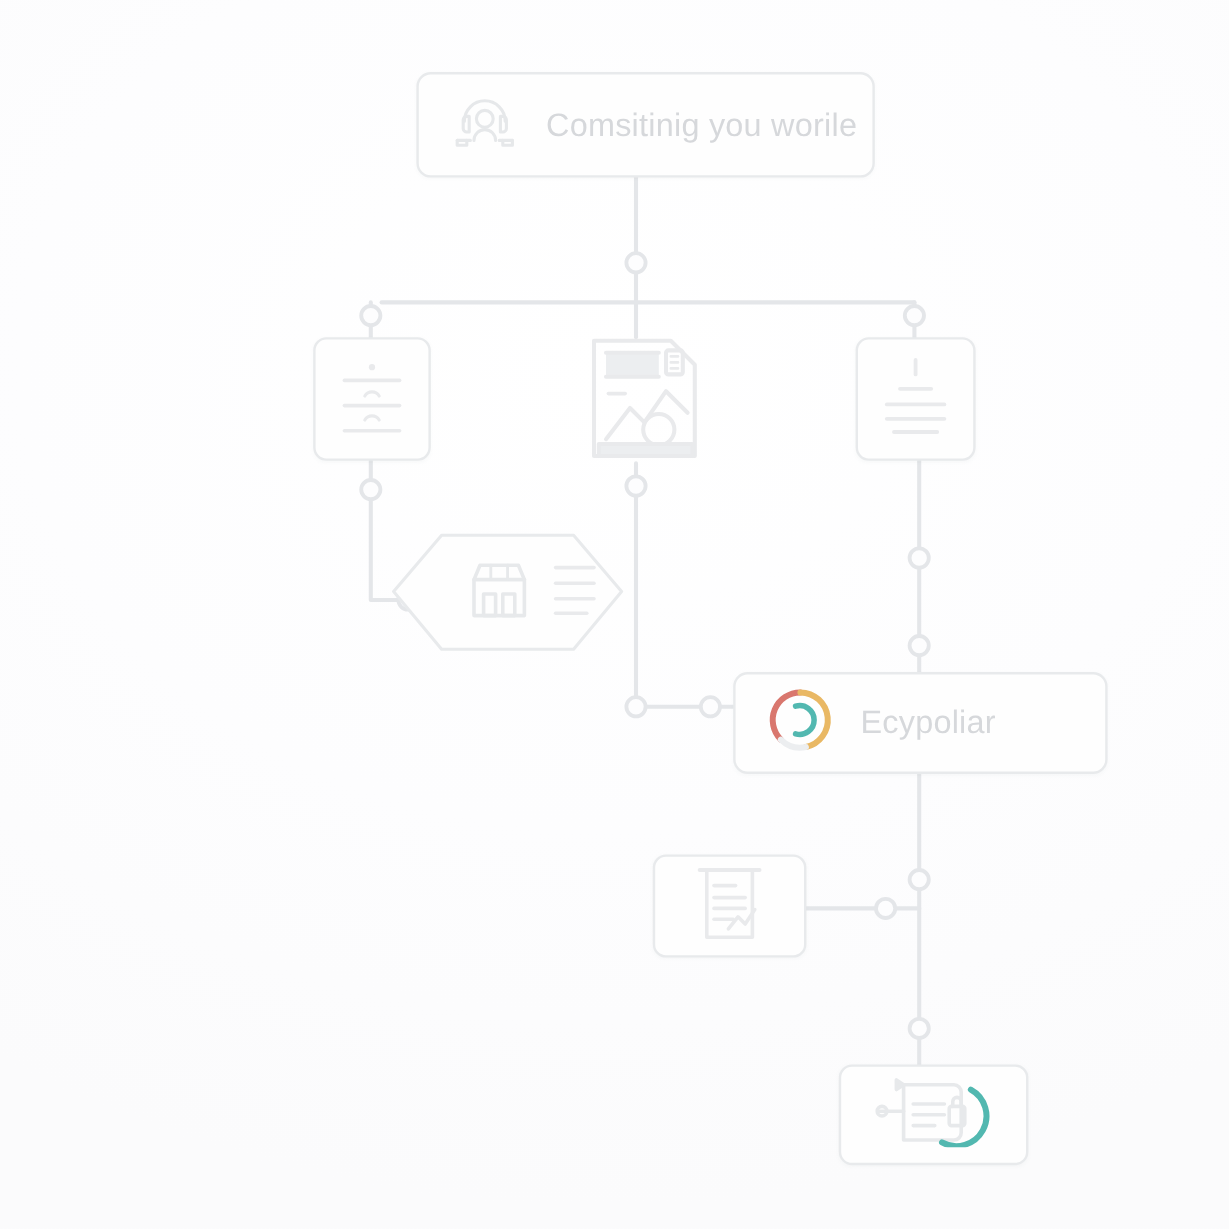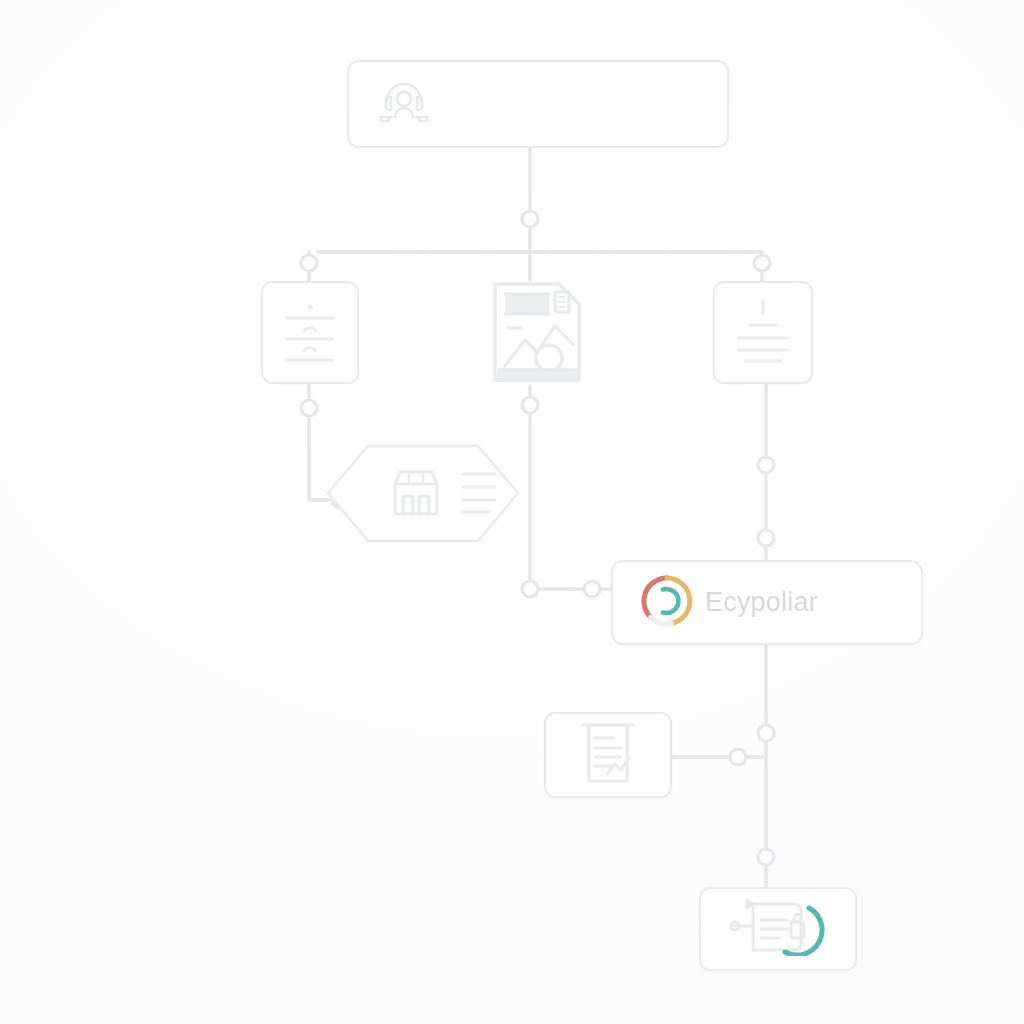--- a/index.html
+++ b/index.html
@@ -40,21 +40,21 @@
     width: 382px; height: 88px;
     border-radius: 12px;
     padding-left: 28px;
     gap: 24px;
   }
   #node-ecypoliar {
     left: 611px; top: 560px;
     width: 312px; height: 85px;
     border-radius: 12px;
     padding-left: 26px;
-    gap: 10px;
+    gap: 22px;
   }
   #node-settings {
     left: 261px; top: 281px;
     width: 98px; height: 103px;
     border-radius: 11px;
     justify-content: center;
   }
   #node-text-doc {
     left: 713px; top: 281px;
     width: 100px; height: 103px;
@@ -157,20 +157,21 @@
     <svg width="54" height="50" viewBox="0 0 54 50" fill="none" stroke="#e6e8ea" stroke-width="2.6" stroke-linecap="round" stroke-linejoin="round">
       <path d="M10,24 a17,17 0 0 1 34,0"></path>
       <path d="M9,23 v7 a3,3 0 0 0 3,3 h2 v-13 h-2 a3,3 0 0 0 -3,3 z"></path>
       <path d="M45,23 v7 a3,3 0 0 1 -3,3 h-2 v-13 h2 a3,3 0 0 1 3,3 z"></path>
       <circle cx="27" cy="22" r="7"></circle>
       <path d="M18,40 a9,9 0 0 1 18,0"></path>
       <path d="M4,40 h11 M39,40 h11"></path>
       <path d="M4,40 v4 h8 v-4 M42,40 v4 h8 v-4"></path>
     </svg>
   </span>
+  <span class="node-label">Comsitinig you worile</span>
 </div>
 
 <div class="node" id="node-settings">
   <span class="icon">
     <svg width="62" height="66" viewBox="0 0 62 66" fill="none" stroke="#e9eaec" stroke-width="3" stroke-linecap="round">
       <circle cx="31" cy="9" r="2.6" fill="#e9eaec" stroke="none"></circle>
       <path d="M8,20 h46"></path>
       <path d="M25,33 a7,7 0 0 1 12,0" stroke-width="2.6"></path>
       <path d="M8,41 h46"></path>
       <path d="M25,53 a7,7 0 0 1 12,0" stroke-width="2.6"></path>

